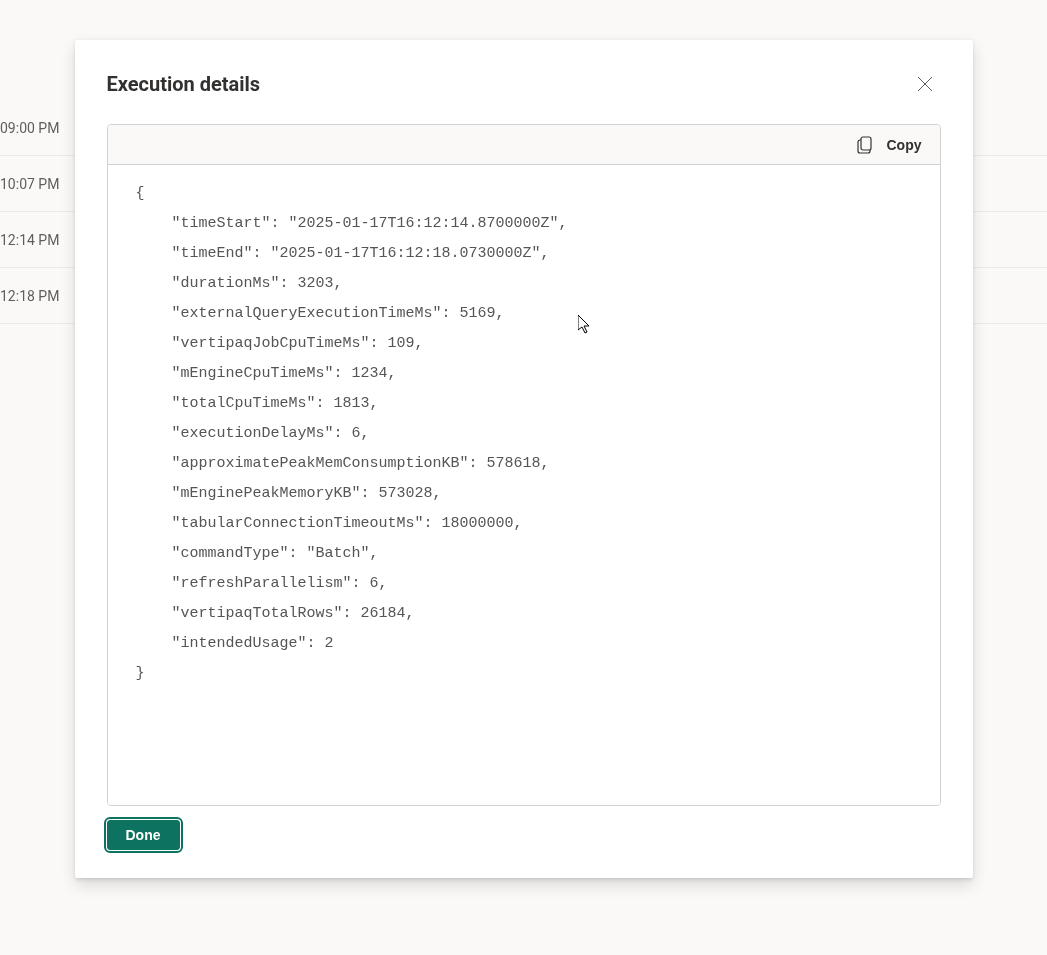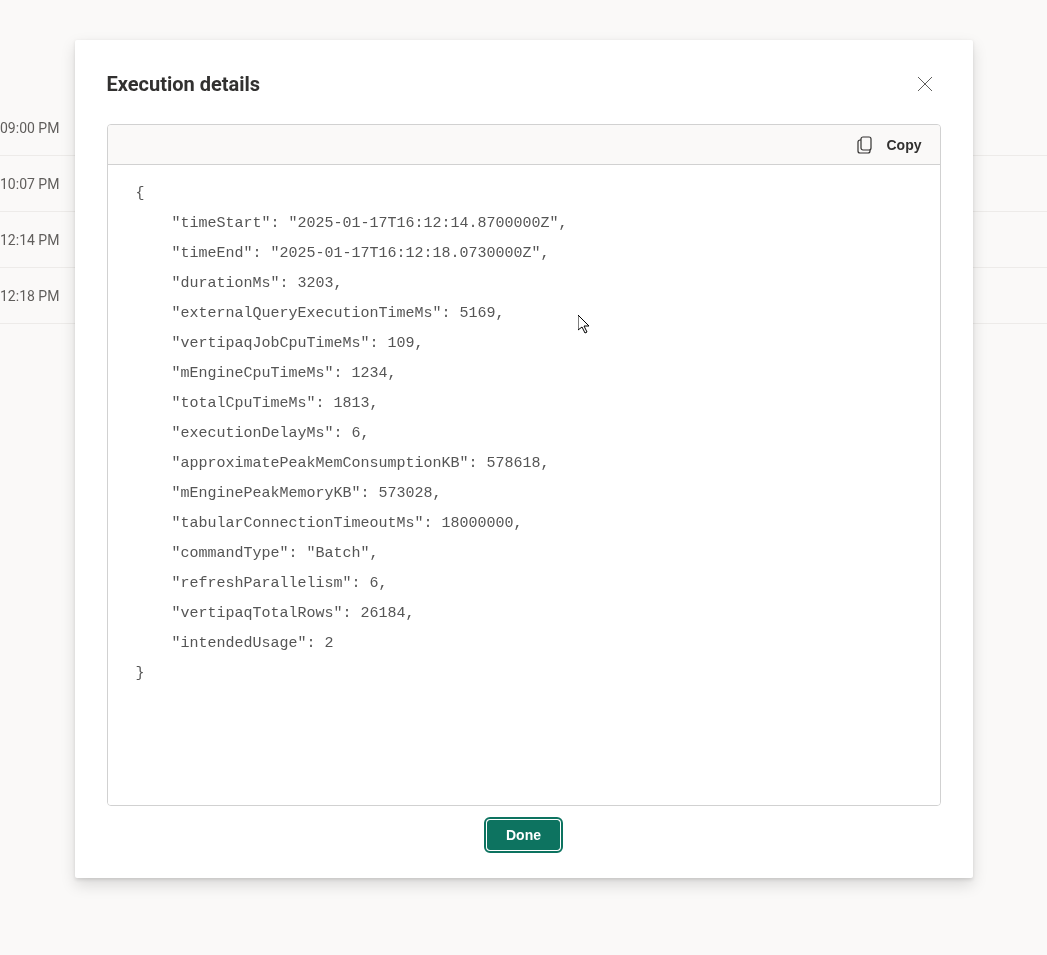--- a/index.html
+++ b/index.html
@@ -124,21 +124,21 @@
       font-size: 15px;
       line-height: 30px;
       color: #555555;
       white-space: pre;
       min-height: 640px;
       background: #ffffff;
     }
     
     .modal-footer {
       display: flex;
-      justify-content: center;
+      justify-content: flex-start;
       margin-top: 14px;
     }
     
     .done-btn {
       background: #0d7360;
       color: #ffffff;
       border: 1px solid #0d7360;
       outline: 2px solid #0d7360;
       outline-offset: 1px;
       padding: 6px 18px;

